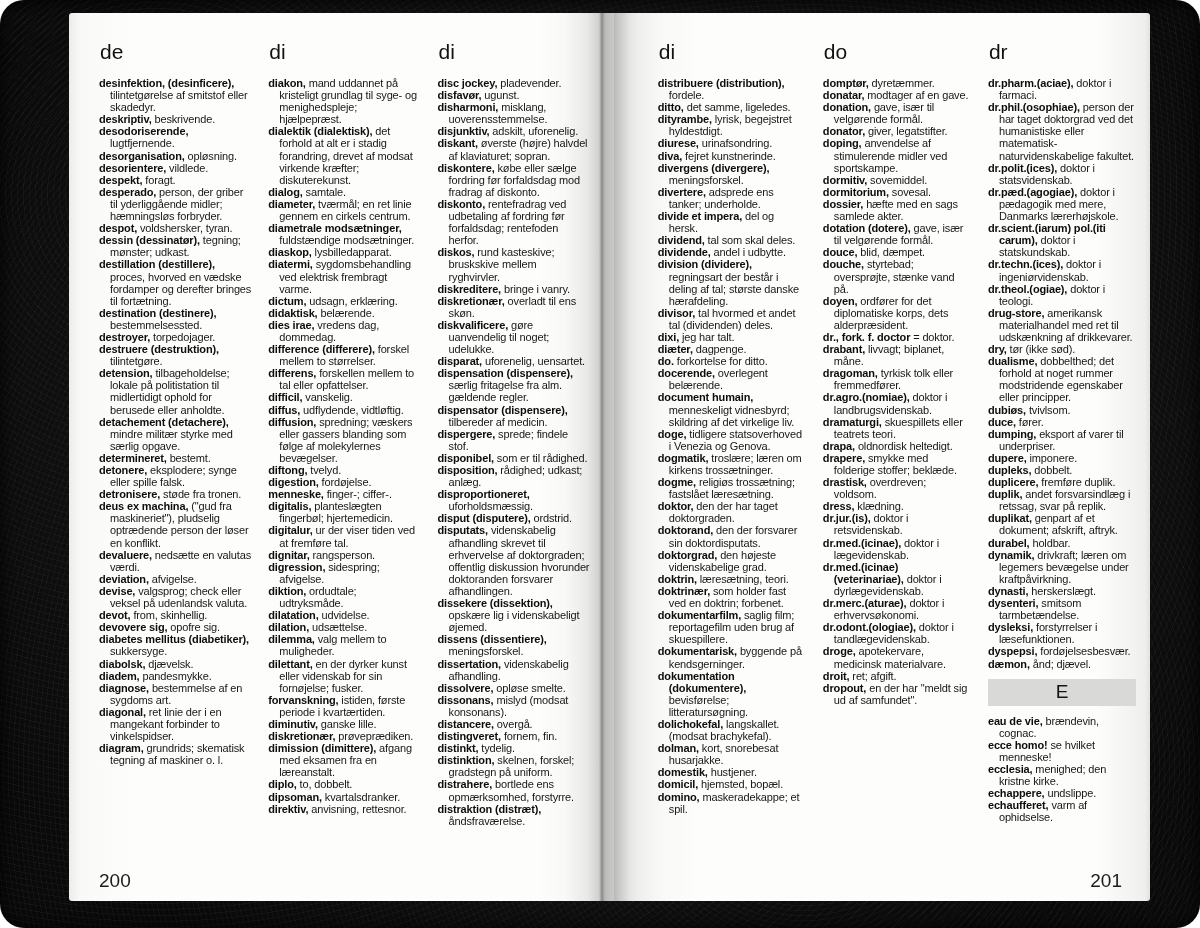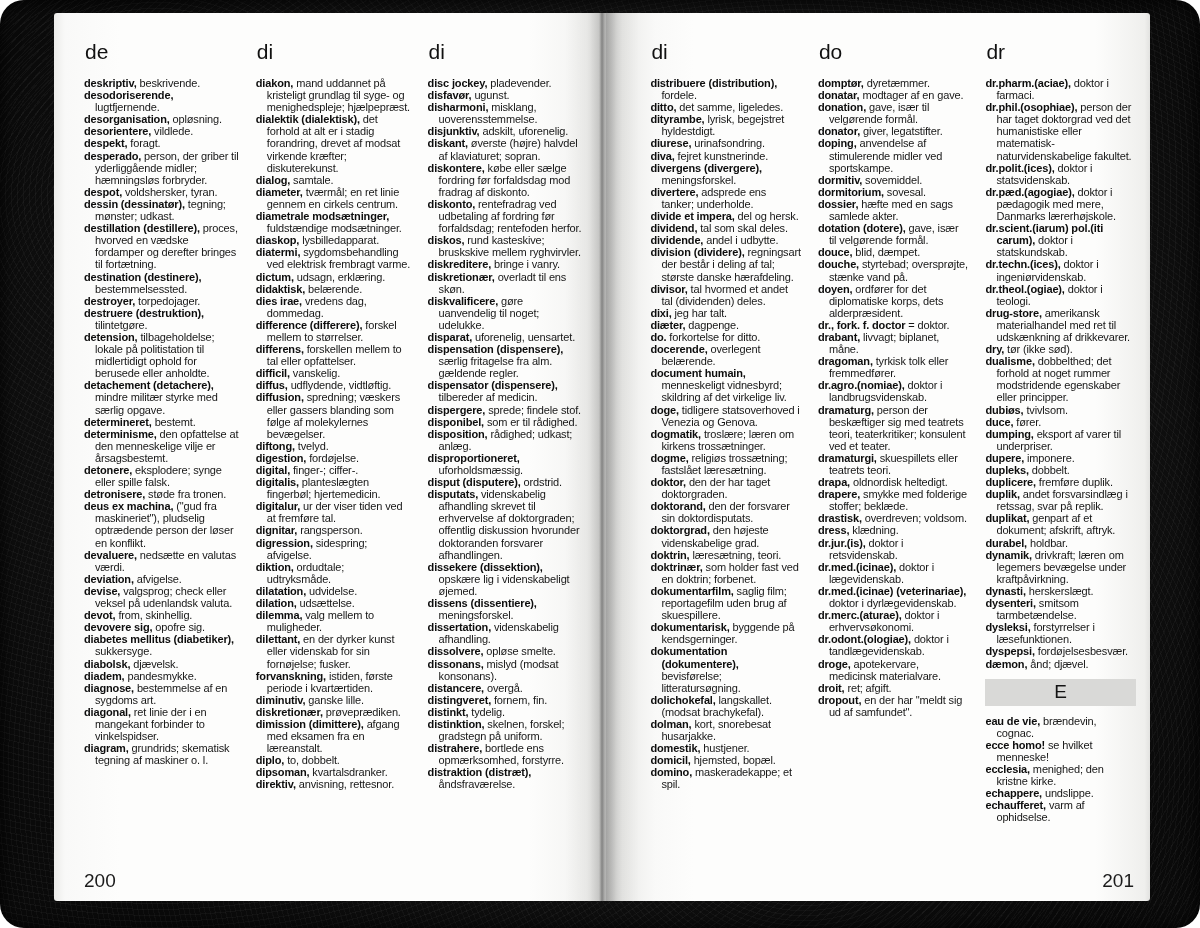--- a/index.html
+++ b/index.html
@@ -21,20 +21,21 @@
   }
 
   .page {
     position:relative; height:100%; overflow:hidden;
   }
   .page.left {
     width:50.4%;
     background:linear-gradient(to right,#ececea 0%,#f9f9f8 2%,#fdfdfc 12%,#fdfdfc 86%,#f3f3f1 97%,#dddddb 100%);
     padding:27px 24px 40px 30px;
     border-radius:3px 0 0 3px;
+    margin-left:15px;
   }
   .page.right {
     width:49.6%;
     background:linear-gradient(to right,#c9c9c7 0%,#ebebe9 3%,#f9f9f8 9%,#fdfdfc 16%,#fdfdfc 90%,#efefed 99%,#e2e2e0 100%);
     padding:27px 14px 40px 44px;
     border-radius:0 3px 3px 0;
   }
 
   .gutter-shadow {
     position:absolute; left:50%; transform:translateX(-50%);
@@ -66,48 +67,48 @@
     display:flex; align-items:center; justify-content:center;
     font-size:19px; color:#141414;
     text-indent:0;
   }
 
   .page-number {
     position:absolute; bottom:9px;
     font-size:19px; color:#1b1b1b; letter-spacing:0;
   }
   .page-number.pn-left  { left:30px; }
-  .page-number.pn-right { right:16px; }
+  .page-number.pn-right { right:28px; }
 </style>
 </head>
 <body>
 
 <div class="book">
   <div class="spread">
 
     <section class="page left">
       <div class="columns">
           <div class="col">
             <h2 class="col-header">de</h2>
+            <p class="entry"><b>desinfektion, (desinficere),</b> tilintetgørelse af smitstof eller skadedyr.</p>
             <p class="entry"><b>deskriptiv,</b> beskrivende.</p>
             <p class="entry"><b>desodoriserende,</b> lugtfjernende.</p>
             <p class="entry"><b>desorganisation,</b> opløsning.</p>
             <p class="entry"><b>desorientere,</b> vildlede.</p>
             <p class="entry"><b>despekt,</b> foragt.</p>
             <p class="entry"><b>desperado,</b> person, der griber til yderliggående midler; hæmningsløs forbryder.</p>
             <p class="entry"><b>despot,</b> voldshersker, tyran.</p>
             <p class="entry"><b>dessin (dessinatør),</b> tegning; mønster; udkast.</p>
             <p class="entry"><b>destillation (destillere),</b> proces, hvorved en vædske fordamper og derefter bringes til fortætning.</p>
             <p class="entry"><b>destination (destinere),</b> bestemmelsessted.</p>
             <p class="entry"><b>destroyer,</b> torpedojager.</p>
             <p class="entry"><b>destruere (destruktion),</b> tilintetgøre.</p>
             <p class="entry"><b>detension,</b> tilbageholdelse; lokale på politistation til midlertidigt ophold for berusede eller anholdte.</p>
             <p class="entry"><b>detachement (detachere),</b> mindre militær styrke med særlig opgave.</p>
             <p class="entry"><b>determineret,</b> bestemt.</p>
-            <p class="entry"><b>determinisme,</b> den opfattelse at den menneskelige vilje er årsagsbestemt.</p>
             <p class="entry"><b>detonere,</b> eksplodere; synge eller spille falsk.</p>
             <p class="entry"><b>detronisere,</b> støde fra tronen.</p>
             <p class="entry"><b>deus ex machina,</b> ("gud fra maskineriet"), pludselig optrædende person der løser en konflikt.</p>
             <p class="entry"><b>devaluere,</b> nedsætte en valutas værdi.</p>
             <p class="entry"><b>deviation,</b> afvigelse.</p>
             <p class="entry"><b>devise,</b> valgsprog; check eller veksel på udenlandsk valuta.</p>
             <p class="entry"><b>devot,</b> from, skinhellig.</p>
             <p class="entry"><b>devovere sig,</b> opofre sig.</p>
             <p class="entry"><b>diabetes mellitus (diabetiker),</b> sukkersyge.</p>
             <p class="entry"><b>diabolsk,</b> djævelsk.</p>
@@ -128,21 +129,21 @@
             <p class="entry"><b>dictum,</b> udsagn, erklæring.</p>
             <p class="entry"><b>didaktisk,</b> belærende.</p>
             <p class="entry"><b>dies irae,</b> vredens dag, dommedag.</p>
             <p class="entry"><b>difference (differere),</b> forskel mellem to størrelser.</p>
             <p class="entry"><b>differens,</b> forskellen mellem to tal eller opfattelser.</p>
             <p class="entry"><b>difficil,</b> vanskelig.</p>
             <p class="entry"><b>diffus,</b> udflydende, vidtløftig.</p>
             <p class="entry"><b>diffusion,</b> spredning; væskers eller gassers blanding som følge af molekylernes bevægelser.</p>
             <p class="entry"><b>diftong,</b> tvelyd.</p>
             <p class="entry"><b>digestion,</b> fordøjelse.</p>
-            <p class="entry"><b>digital,</b> finger-; ciffer-.</p>
+            <p class="entry"><b>menneske,</b> finger-; ciffer-.</p>
             <p class="entry"><b>digitalis,</b> planteslægten fingerbøl; hjertemedicin.</p>
             <p class="entry"><b>digitalur,</b> ur der viser tiden ved at fremføre tal.</p>
             <p class="entry"><b>dignitar,</b> rangsperson.</p>
             <p class="entry"><b>digression,</b> sidespring; afvigelse.</p>
             <p class="entry"><b>diktion,</b> ordudtale; udtryksmåde.</p>
             <p class="entry"><b>dilatation,</b> udvidelse.</p>
             <p class="entry"><b>dilation,</b> udsættelse.</p>
             <p class="entry"><b>dilemma,</b> valg mellem to muligheder.</p>
             <p class="entry"><b>dilettant,</b> en der dyrker kunst eller videnskab for sin fornøjelse; fusker.</p>
             <p class="entry"><b>forvanskning,</b> istiden, første periode i kvartærtiden.</p>
@@ -240,21 +241,20 @@
             <p class="entry"><b>dormitorium,</b> sovesal.</p>
             <p class="entry"><b>dossier,</b> hæfte med en sags samlede akter.</p>
             <p class="entry"><b>dotation (dotere),</b> gave, især til velgørende formål.</p>
             <p class="entry"><b>douce,</b> blid, dæmpet.</p>
             <p class="entry"><b>douche,</b> styrtebad; oversprøjte, stænke vand på.</p>
             <p class="entry"><b>doyen,</b> ordfører for det diplomatiske korps, dets alderpræsident.</p>
             <p class="entry"><b>dr., fork. f. doctor</b> = doktor.</p>
             <p class="entry"><b>drabant,</b> livvagt; biplanet, måne.</p>
             <p class="entry"><b>dragoman,</b> tyrkisk tolk eller fremmedfører.</p>
             <p class="entry"><b>dr.agro.(nomiae),</b> doktor i landbrugsvidenskab.</p>
-            <p class="entry"><b>dramaturg,</b> person der beskæftiger sig med teatrets teori, teaterkritiker; konsulent ved et teater.</p>
             <p class="entry"><b>dramaturgi,</b> skuespillets eller teatrets teori.</p>
             <p class="entry"><b>drapa,</b> oldnordisk heltedigt.</p>
             <p class="entry"><b>drapere,</b> smykke med folderige stoffer; beklæde.</p>
             <p class="entry"><b>drastisk,</b> overdreven; voldsom.</p>
             <p class="entry"><b>dress,</b> klædning.</p>
             <p class="entry"><b>dr.jur.(is),</b> doktor i retsvidenskab.</p>
             <p class="entry"><b>dr.med.(icinae),</b> doktor i lægevidenskab.</p>
             <p class="entry"><b>dr.med.(icinae) (veterinariae),</b> doktor i dyrlægevidenskab.</p>
             <p class="entry"><b>dr.merc.(aturae),</b> doktor i erhvervsøkonomi.</p>
             <p class="entry"><b>dr.odont.(ologiae),</b> doktor i tandlægevidenskab.</p>

